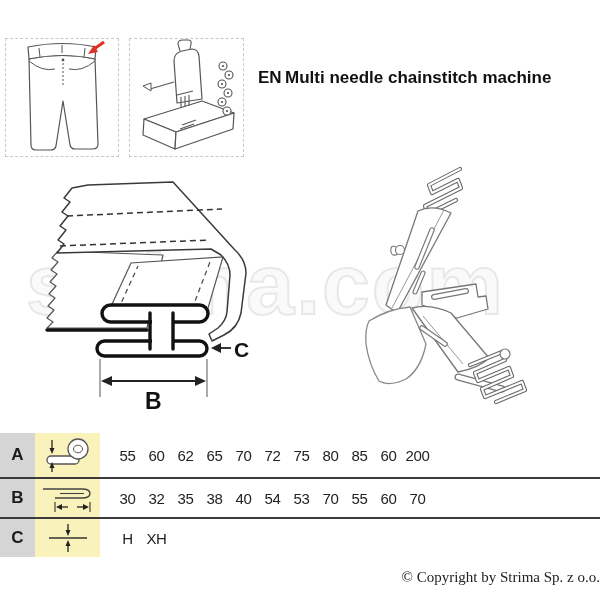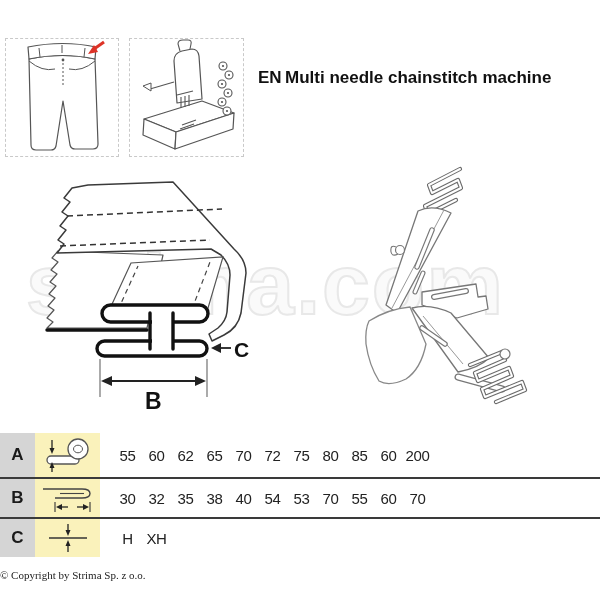--- a/index.html
+++ b/index.html
@@ -32,22 +32,22 @@
   .trow-a{height:44px;}
   .trow-b,.trow-c{height:40px;border-top:2px solid #3a3a3a;}
   .key-cell{width:35px;align-self:stretch;background:#d5d5d5;display:flex;
     align-items:center;justify-content:center;font-weight:bold;font-size:17px;color:#1a1a1a;}
   .icon-cell{width:65px;align-self:stretch;background:#faf2bb;display:flex;
     align-items:center;justify-content:center;}
   .vals{display:flex;padding-left:13px;justify-content:flex-end;}
   .val{display:inline-block;width:29px;text-align:center;font-size:15px;color:#222;
     letter-spacing:-0.3px;}
 
-  .copyright{position:absolute;left:0;top:569px;width:600px;text-align:left;
-    font-family:"Liberation Serif", serif;font-size:11px;color:#222;}
+  .copyright{position:absolute;left:0;top:569px;width:600px;text-align:right;
+    font-family:"Liberation Serif", serif;font-size:15px;color:#222;}
 </style>
 </head>
 <body>
 
 <div class="page">
 
   <div class="watermark">strima.com</div>
 
   <div class="thumb thumb1">
     <svg width="112" height="117" viewBox="0 0 112 117">

